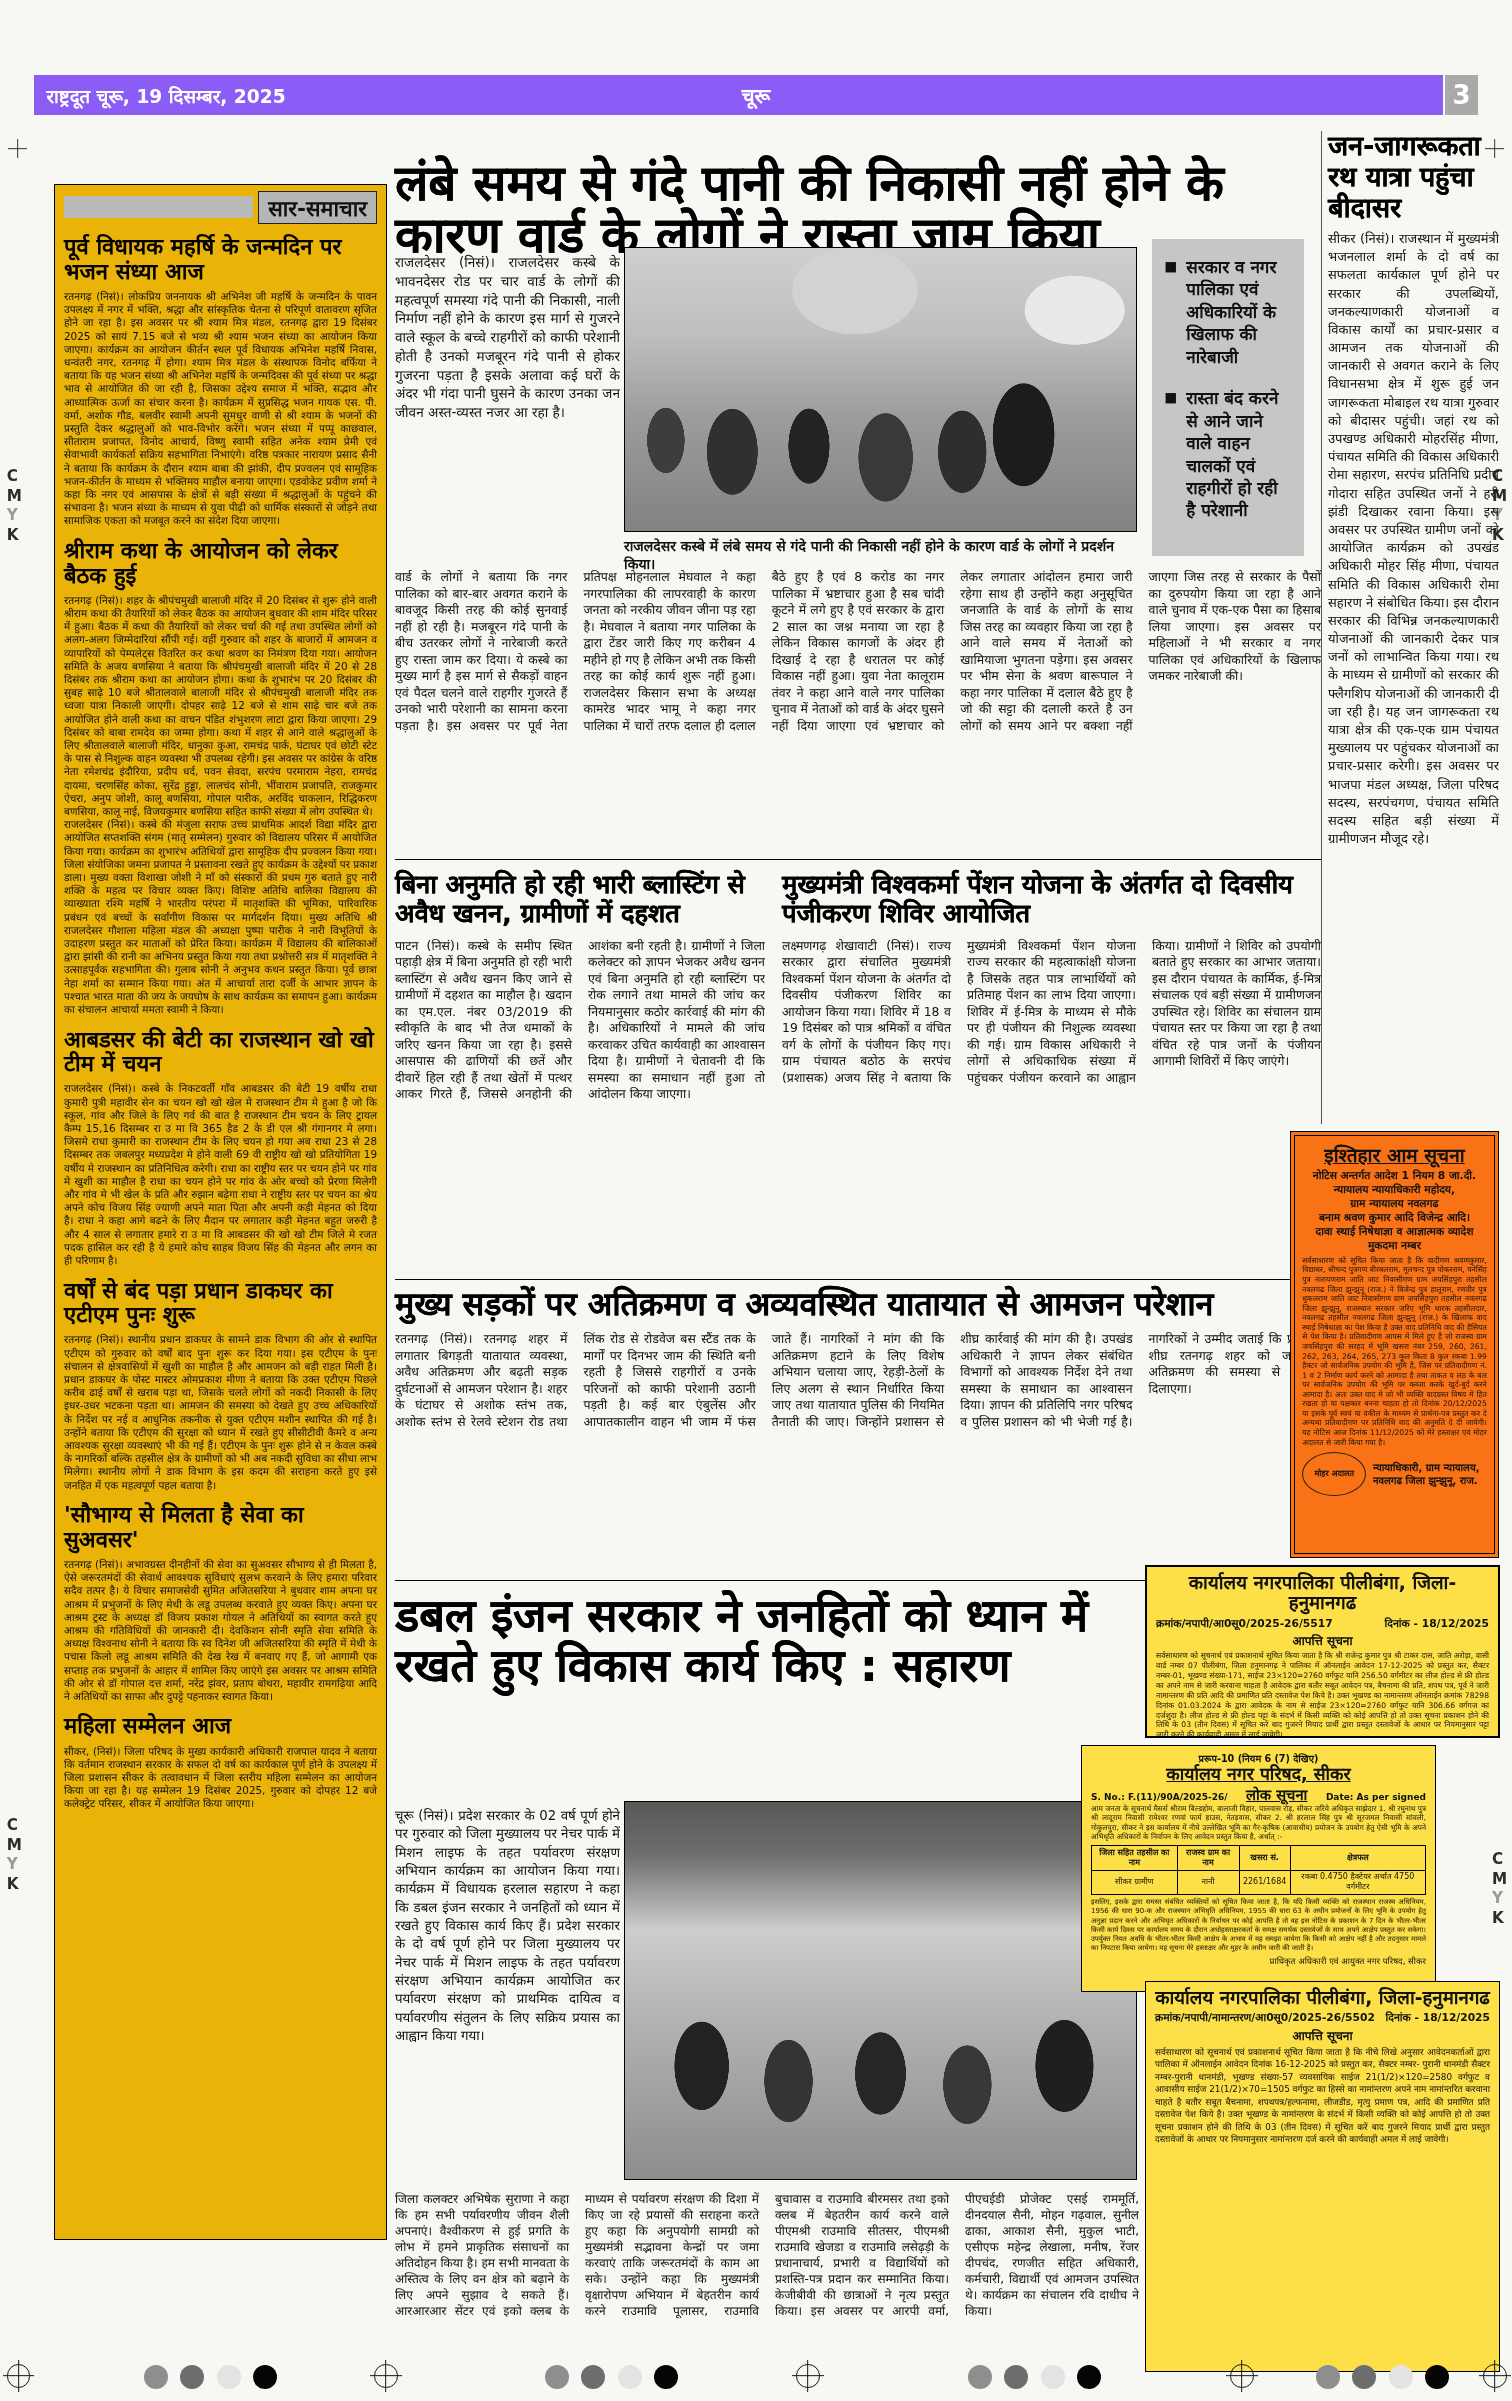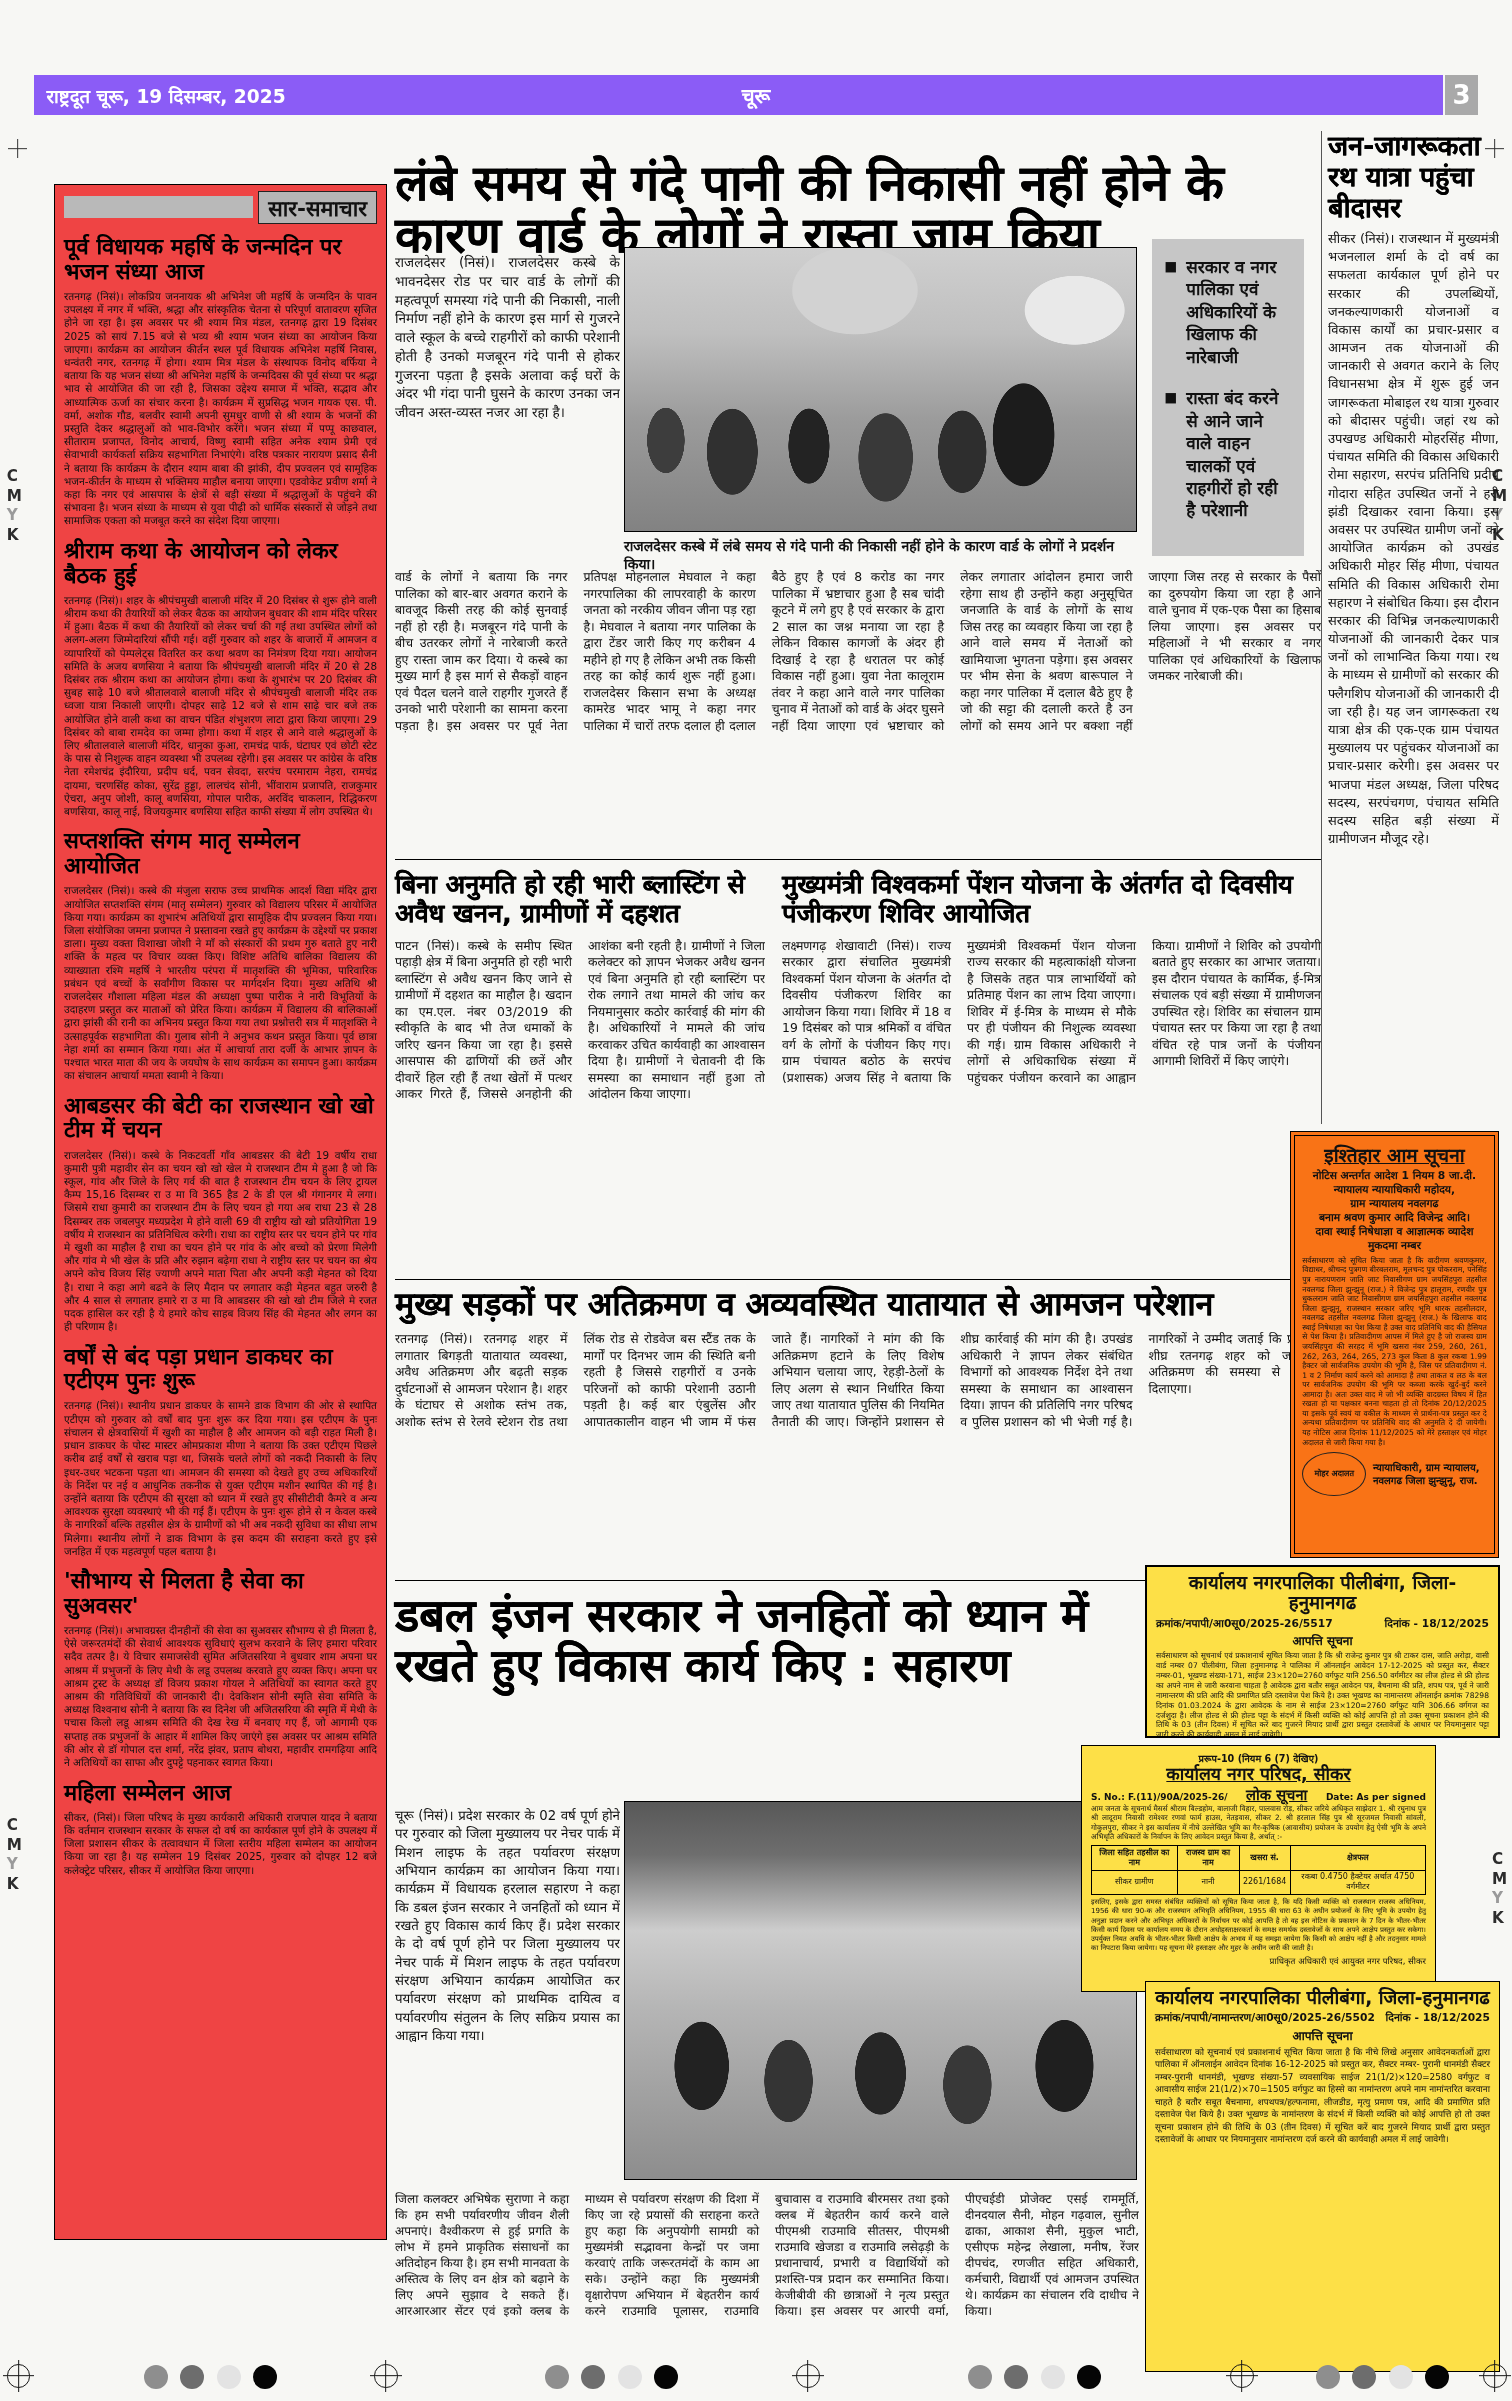--- a/index.html
+++ b/index.html
@@ -23,21 +23,21 @@
   .regmark::after{content:"";position:absolute;top:50%;left:-5.1px;right:-5.1px;height:1.7px;background:#161616;transform:translateY(-50%);}
   .plusmark{width:19px;height:19px;}
   .plusmark::before{content:"";position:absolute;left:50%;top:0;bottom:0;width:1.7px;background:#333;transform:translateX(-50%);}
   .plusmark::after{content:"";position:absolute;top:50%;left:0;right:0;height:1.7px;background:#333;transform:translateY(-50%);}
   .dotgroup{display:flex;gap:12.4px;}
   .dot{width:24px;height:24px;border-radius:50%;display:inline-block;}
   .dot.c{background:#8e8e8e;} .dot.m{background:#6d6d6d;} .dot.y{background:#e3e3e3;} .dot.k{background:#050505;}
   .cmyk-col{display:flex;flex-direction:column;gap:4.5px;font-size:15.2px;font-weight:800;color:#2c2c2c;line-height:1;}
   .cmyk-col .y{color:#9a9a9a;}
   
-  .sidebar{left:54px;top:184px;width:333px;height:2056px;border:1.7px solid #000;background:#ef4444;
+  .sidebar{left:54px;top:184px;width:333px;height:2056px;border:1.7px solid #000;background:#eab308;
     padding:5.6px 9px;box-sizing:border-box;overflow:hidden;}
   .sb-labelrow{display:flex;align-items:center;gap:5.6px;margin-bottom:3.4px;}
   .sb-bar{flex:1;height:22.6px;background:#b9b9b9;}
   .sb-label{background:#b5b5b5;border:1.1px solid #222;padding:1.1px 9px;font-size:21.5px;font-weight:800;white-space:nowrap;}
   .sb-art h3{font-size:22px;line-height:1.12;font-weight:800;margin:11.3px 0 5.6px 0;color:#000;}
   .sb-art p{font-size:10.4px;line-height:1.27;text-align:justify;margin:0;}
   
   .hl{font-weight:800;color:#000;text-shadow:0.3px 0 #000;}
   .main-headline{left:395px;top:125px;width:929px;font-size:49px;line-height:1.06;}
   .story-intro{font-size:13.6px;line-height:1.38;text-align:justify;overflow:hidden;}
@@ -141,21 +141,20 @@
 
   <article class="sb-art">
     <h3>पूर्व विधायक महर्षि के जन्मदिन पर भजन संध्या आज</h3>
     <p>रतनगढ़ (निसं)। लोकप्रिय जननायक श्री अभिनेश जी महर्षि के जन्मदिन के पावन उपलक्ष्य में नगर में भक्ति, श्रद्धा और सांस्कृतिक चेतना से परिपूर्ण वातावरण सृजित होने जा रहा है। इस अवसर पर श्री श्याम मित्र मंडल, रतनगढ़ द्वारा 19 दिसंबर 2025 को सायं 7.15 बजे से भव्य श्री श्याम भजन संध्या का आयोजन किया जाएगा। कार्यक्रम का आयोजन कीर्तन स्थल पूर्व विधायक अभिनेश महर्षि निवास, धन्वंतरी नगर, रतनगढ़ में होगा। श्याम मित्र मंडल के संस्थापक विनोद बर्फिया ने बताया कि यह भजन संध्या श्री अभिनेश महर्षि के जन्मदिवस की पूर्व संध्या पर श्रद्धा भाव से आयोजित की जा रही है, जिसका उद्देश्य समाज में भक्ति, सद्भाव और आध्यात्मिक ऊर्जा का संचार करना है। कार्यक्रम में सुप्रसिद्ध भजन गायक एस. पी. वर्मा, अशोक गौड, बलवीर स्वामी अपनी सुमधुर वाणी से श्री श्याम के भजनों की प्रस्तुति देकर श्रद्धालुओं को भाव-विभोर करेंगे। भजन संध्या में पप्पू काछवाल, सीताराम प्रजापत, विनोद आचार्य, विष्णु स्वामी सहित अनेक श्याम प्रेमी एवं सेवाभावी कार्यकर्ता सक्रिय सहभागिता निभाएंगे। वरिष्ठ पत्रकार नारायण प्रसाद सैनी ने बताया कि कार्यक्रम के दौरान श्याम बाबा की झांकी, दीप प्रज्वलन एवं सामूहिक भजन-कीर्तन के माध्यम से भक्तिमय माहौल बनाया जाएगा। एडवोकेट प्रवीण शर्मा ने कहा कि नगर एवं आसपास के क्षेत्रों से बड़ी संख्या में श्रद्धालुओं के पहुंचने की संभावना है। भजन संध्या के माध्यम से युवा पीढ़ी को धार्मिक संस्कारों से जोड़ने तथा सामाजिक एकता को मजबूत करने का संदेश दिया जाएगा।</p>
   </article>
   <article class="sb-art">
     <h3>श्रीराम कथा के आयोजन को लेकर बैठक हुई</h3>
     <p>रतनगढ़ (निसं)। शहर के श्रीपंचमुखी बालाजी मंदिर में 20 दिसंबर से शुरू होने वाली श्रीराम कथा की तैयारियों को लेकर बैठक का आयोजन बुधवार की शाम मंदिर परिसर में हुआ। बैठक में कथा की तैयारियों को लेकर चर्चा की गई तथा उपस्थित लोगों को अलग-अलग जिम्मेदारियां सौंपी गई। वहीं गुरुवार को शहर के बाजारों में आमजन व व्यापारियों को पेम्पलेट्स वितरित कर कथा श्रवण का निमंत्रण दिया गया। आयोजन समिति के अजय बणसिया ने बताया कि श्रीपंचमुखी बालाजी मंदिर में 20 से 28 दिसंबर तक श्रीराम कथा का आयोजन होगा। कथा के शुभारंभ पर 20 दिसंबर की सुबह साढ़े 10 बजे श्रीतालवाले बालाजी मंदिर से श्रीपंचमुखी बालाजी मंदिर तक ध्वजा यात्रा निकाली जाएगी। दोपहर साढ़े 12 बजे से शाम साढ़े चार बजे तक आयोजित होने वाली कथा का वाचन पंडित शंभुशरण लाटा द्वारा किया जाएगा। 29 दिसंबर को बाबा रामदेव का जम्मा होगा। कथा में शहर से आने वाले श्रद्धालुओं के लिए श्रीतालवाले बालाजी मंदिर, धानुका कुआ, रामचंद्र पार्क, घंटाघर एवं छोटी स्टेट के पास से निशुल्क वाहन व्यवस्था भी उपलब्ध रहेगी। इस अवसर पर कांग्रेस के वरिष्ठ नेता रमेशचंद्र इंदौरिया, प्रदीप धर्द, पवन सेवदा, सरपंच परमाराम नेहरा, रामचंद्र दायमा, चरणसिंह कोका, सुरेंद्र हुड्डा, लालचंद सोनी, भींवाराम प्रजापति, राजकुमार ऐचरा, अनुप जोशी, कालू बणसिया, गोपाल पारीक, अरविंद चाकलान, रिद्धिकरण बणसिया, कालू नाई, विजयकुमार बणसिया सहित काफी संख्या में लोग उपस्थित थे।</p>
   </article>
   <article class="sb-art">
-    <h3>सप्तशक्ति संगम मातृ सम्मेलन आयोजित</h3>
     <p>राजलदेसर (निसं)। कस्बे की मंजुला सराफ उच्च प्राथमिक आदर्श विद्या मंदिर द्वारा आयोजित सप्तशक्ति संगम (मातृ सम्मेलन) गुरुवार को विद्यालय परिसर में आयोजित किया गया। कार्यक्रम का शुभारंभ अतिथियों द्वारा सामूहिक दीप प्रज्वलन किया गया। जिला संयोजिका जमना प्रजापत ने प्रस्तावना रखते हुए कार्यक्रम के उद्देश्यों पर प्रकाश डाला। मुख्य वक्ता विशाखा जोशी ने माँ को संस्कारों की प्रथम गुरु बताते हुए नारी शक्ति के महत्व पर विचार व्यक्त किए। विशिष्ट अतिथि बालिका विद्यालय की व्याख्याता रश्मि महर्षि ने भारतीय परंपरा में मातृशक्ति की भूमिका, पारिवारिक प्रबंधन एवं बच्चों के सर्वांगीण विकास पर मार्गदर्शन दिया। मुख्य अतिथि श्री राजलदेसर गौशाला महिला मंडल की अध्यक्षा पुष्पा पारीक ने नारी विभूतियों के उदाहरण प्रस्तुत कर माताओं को प्रेरित किया। कार्यक्रम में विद्यालय की बालिकाओं द्वारा झांसी की रानी का अभिनय प्रस्तुत किया गया तथा प्रश्नोत्तरी सत्र में मातृशक्ति ने उत्साहपूर्वक सहभागिता की। गुलाब सोनी ने अनुभव कथन प्रस्तुत किया। पूर्व छात्रा नेहा शर्मा का सम्मान किया गया। अंत में आचार्या तारा दर्जी के आभार ज्ञापन के पश्चात भारत माता की जय के जयघोष के साथ कार्यक्रम का समापन हुआ। कार्यक्रम का संचालन आचार्या ममता स्वामी ने किया।</p>
   </article>
   <article class="sb-art">
     <h3>आबडसर की बेटी का राजस्थान खो खो टीम में चयन</h3>
     <p>राजलदेसर (निसं)। कस्बे के निकटवर्ती गाँव आबडसर की बेटी 19 वर्षीय राधा कुमारी पुत्री महावीर सेन का चयन खो खो खेल मे राजस्थान टीम मे हुआ है जो कि स्कूल, गांव और जिले के लिए गर्व की बात है राजस्थान टीम चयन के लिए ट्रायल कैम्प 15,16 दिसम्बर रा उ मा वि 365 हैड 2 के डी एल श्री गंगानगर मे लगा। जिसमे राधा कुमारी का राजस्थान टीम के लिए चयन हो गया अब राधा 23 से 28 दिसम्बर तक जबलपुर मध्यप्रदेश मे होने वाली 69 वी राष्ट्रीय खो खो प्रतियोगिता 19 वर्षीय मे राजस्थान का प्रतिनिधित्व करेगी। राधा का राष्ट्रीय स्तर पर चयन होने पर गांव मे खुशी का माहौल है राधा का चयन होने पर गांव के ओर बच्चो को प्रेरणा मिलेगी और गांव मे भी खेल के प्रति और रुझान बढ़ेगा राधा ने राष्ट्रीय स्तर पर चयन का श्रेय अपने कोच विजय सिंह ज्याणी अपने माता पिता और अपनी कड़ी मेहनत को दिया है। राधा ने कहा आगे बढने के लिए मैदान पर लगातार कड़ी मेहनत बहुत जरुरी है और 4 साल से लगातार हमारे रा उ मा वि आबडसर की खो खो टीम जिले मे रजत पदक हासिल कर रही है ये हमारे कोच साहब विजय सिंह की मेहनत और लगन का ही परिणाम है।</p>
   </article>
   <article class="sb-art">
     <h3>वर्षों से बंद पड़ा प्रधान डाकघर का एटीएम पुनः शुरू</h3>
     <p>रतनगढ़ (निसं)। स्थानीय प्रधान डाकघर के सामने डाक विभाग की ओर से स्थापित एटीएम को गुरुवार को वर्षों बाद पुनः शुरू कर दिया गया। इस एटीएम के पुनः संचालन से क्षेत्रवासियों में खुशी का माहौल है और आमजन को बड़ी राहत मिली है। प्रधान डाकघर के पोस्ट मास्टर ओमप्रकाश मीणा ने बताया कि उक्त एटीएम पिछले करीब ढाई वर्षों से खराब पड़ा था, जिसके चलते लोगों को नकदी निकासी के लिए इधर-उधर भटकना पड़ता था। आमजन की समस्या को देखते हुए उच्च अधिकारियों के निर्देश पर नई व आधुनिक तकनीक से युक्त एटीएम मशीन स्थापित की गई है। उन्होंने बताया कि एटीएम की सुरक्षा को ध्यान में रखते हुए सीसीटीवी कैमरे व अन्य आवश्यक सुरक्षा व्यवस्थाएं भी की गई हैं। एटीएम के पुनः शुरू होने से न केवल कस्बे के नागरिकों बल्कि तहसील क्षेत्र के ग्रामीणों को भी अब नकदी सुविधा का सीधा लाभ मिलेगा। स्थानीय लोगों ने डाक विभाग के इस कदम की सराहना करते हुए इसे जनहित में एक महत्वपूर्ण पहल बताया है।</p>
   </article>

